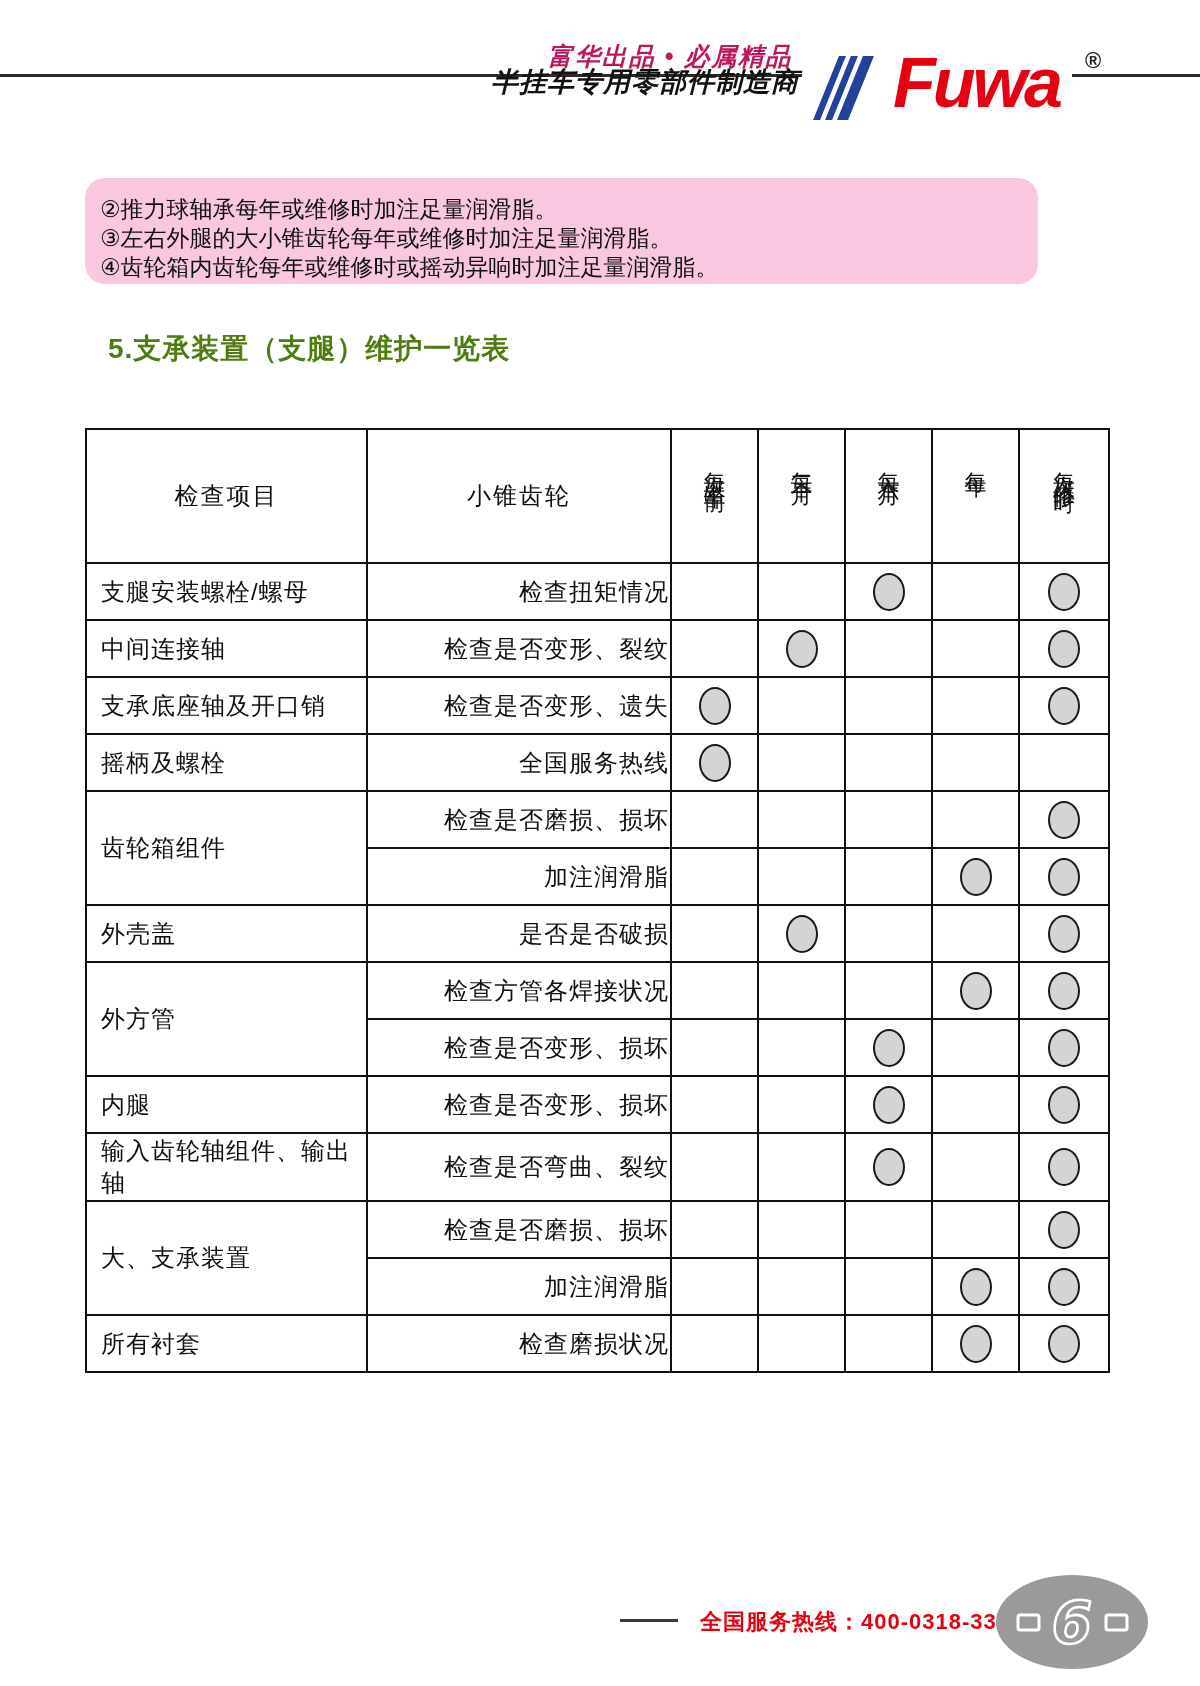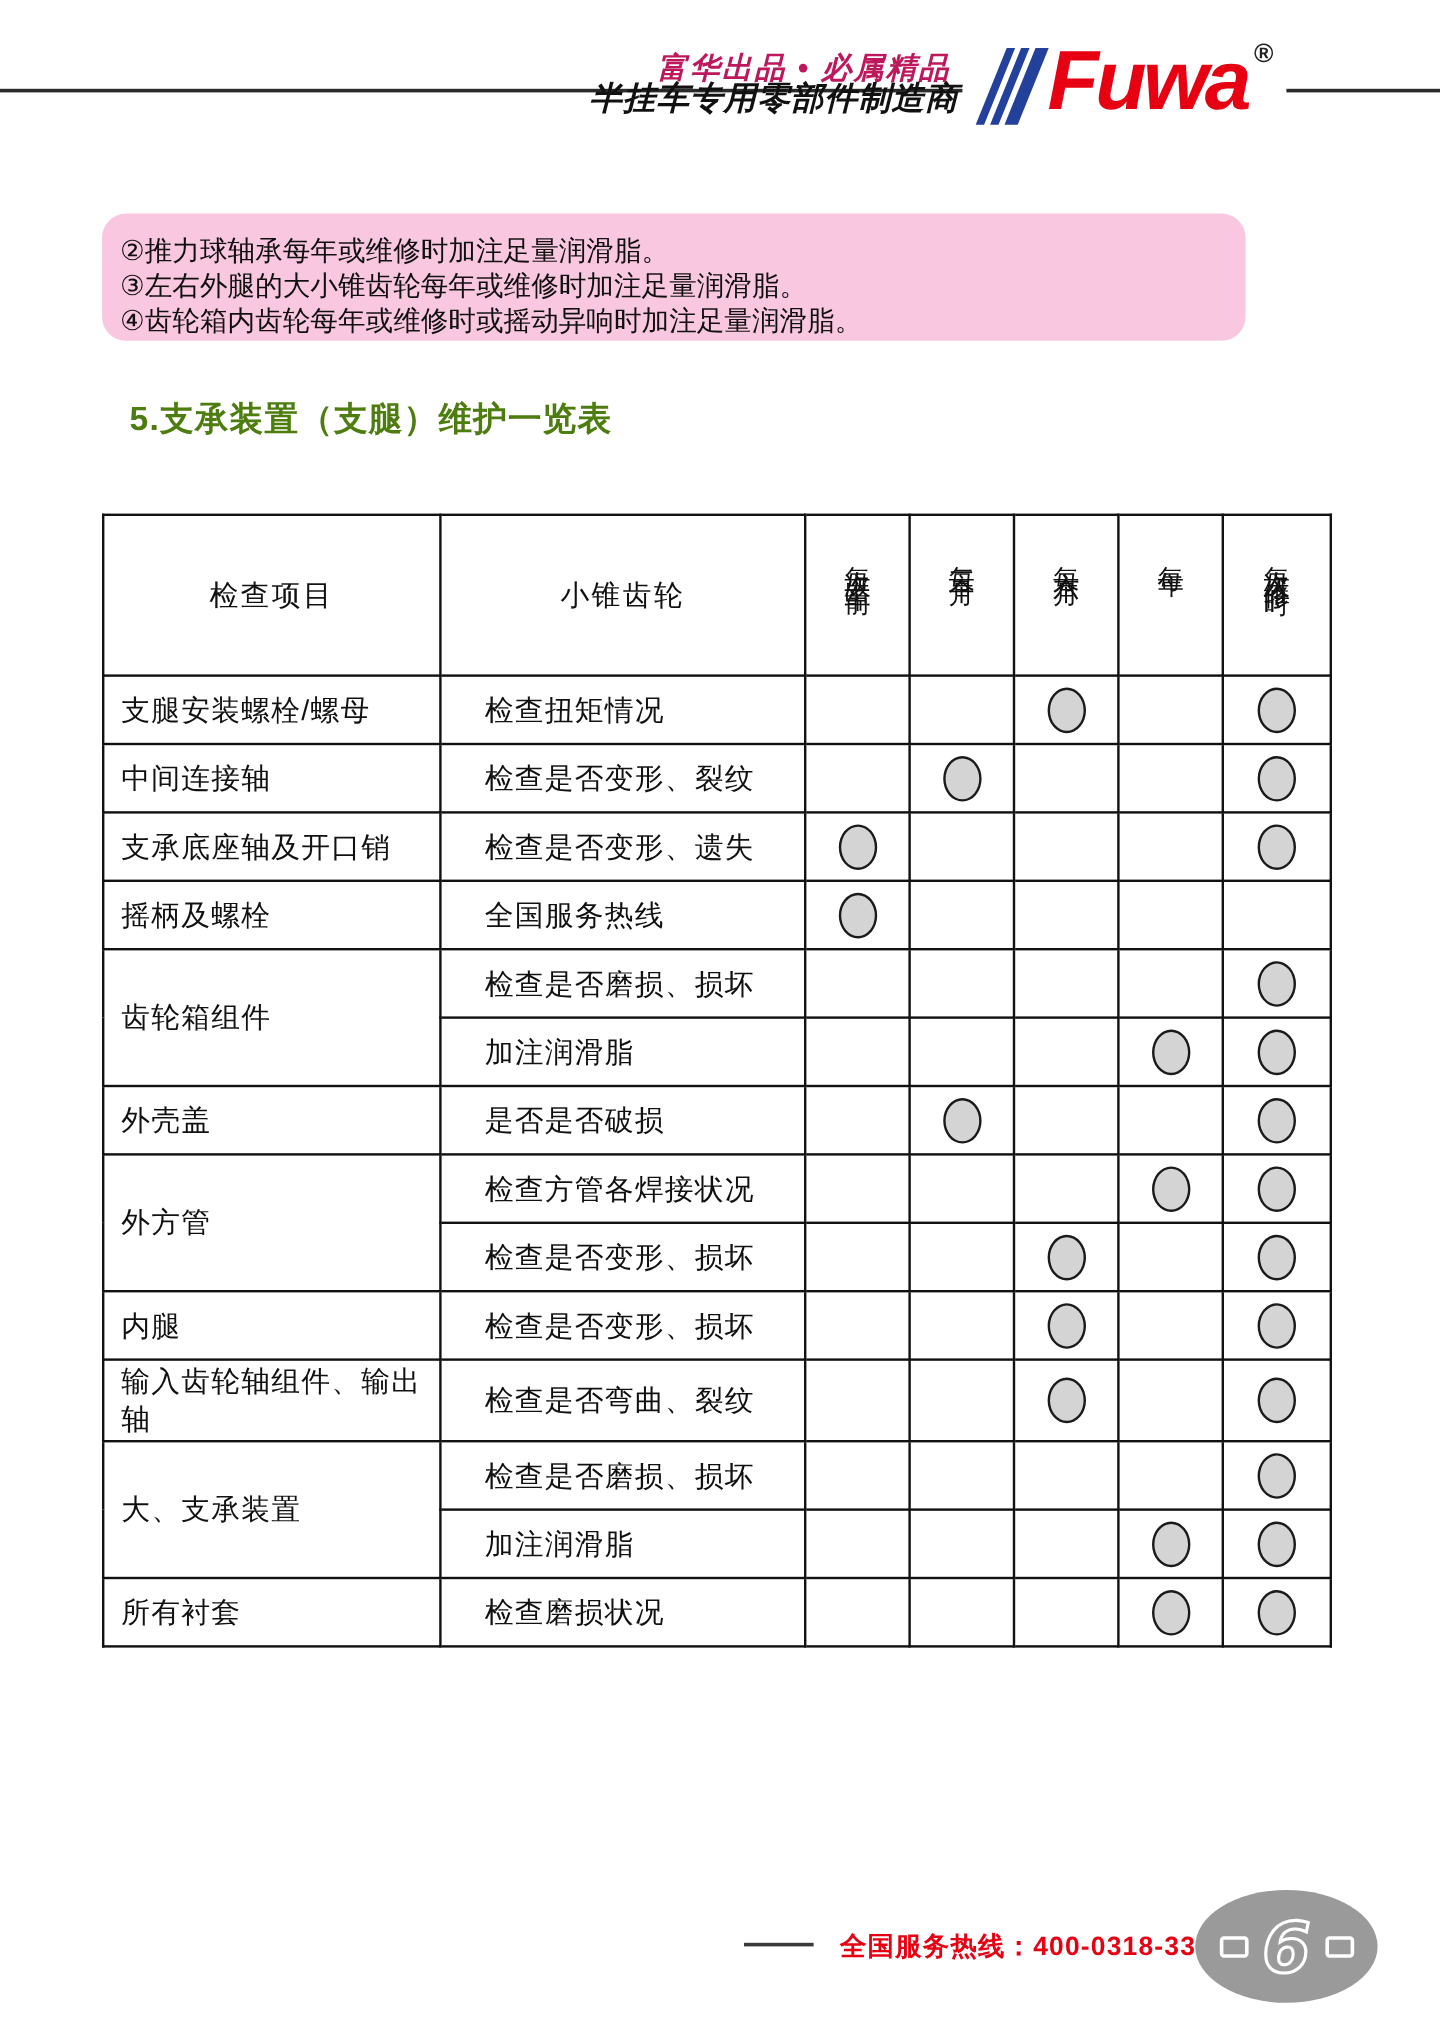--- a/index.html
+++ b/index.html
@@ -13,21 +13,21 @@
     position:absolute; left:440px; top:40px; width:460px; text-align:center;
     font-size:25px; font-weight:bold; font-style:italic; color:#be185d; letter-spacing:2px;
   }
   .slogan-bottom {
     position:absolute; left:400px; top:64px; width:490px; text-align:center;
     font-size:27px; font-weight:bold; font-style:italic; color:#111; letter-spacing:1px;
   }
   .rule-left  { position:absolute; left:0;      top:74px; width:802px; height:3px; background:#2a2a2a; }
   .rule-right { position:absolute; left:1072px; top:74px; width:128px; height:3px; background:#2a2a2a; }
 
-  .logo { position:absolute; left:826px; top:36px; height:72px; display:flex; align-items:flex-start; }
+  .logo { position:absolute; left:826px; top:52px; height:72px; display:flex; align-items:flex-start;gap:20px; }
   .logo-stripes { display:flex; margin-top:4px; margin-right:7px; }
   .stripe { width:7px; height:64px; margin-right:5px; transform:skewX(-22deg); }
   .stripe.thick { width:11px; }
   .logo-text {
     font-size:70px; line-height:62px; font-weight:bold; font-style:italic;
     letter-spacing:-3px;
   }
   .logo-reg { font-size:22px; font-weight:bold; color:#222; margin-left:5px; margin-top:-4px; }
 
   
@@ -53,21 +53,21 @@
   .mtable th { font-weight:normal; background:#fff; }
   th.plain { font-size:24px; text-align:center; vertical-align:middle; letter-spacing:2px; }
   th.vert  { vertical-align:top; text-align:center; padding-top:24px; }
   .vtext {
     writing-mode:vertical-rl; text-orientation:upright;
     font-size:22px; letter-spacing:5px; margin:0 auto; line-height:1;
   }
   .mtable tbody tr { height:57px; }
   .mtable tbody td { font-size:24px; letter-spacing:1px; vertical-align:middle; }
   td.item { padding-left:14px; }
-  td.work { padding-left:36px; }
+  td.work { padding-left:18px;text-align:right; }
   td.mark { text-align:center; }
   .circle {
     display:inline-block; width:28px; height:34px; border-radius:50%;
     background:#d4d4d4; border:2px solid #1a1a1a; vertical-align:middle;
   }
 
   
   .footer-rule { position:absolute; left:620px; top:1619px; width:58px; height:3px; background:#3a3a3a; }
   .hotline {
     position:absolute; left:700px; top:1607px;

